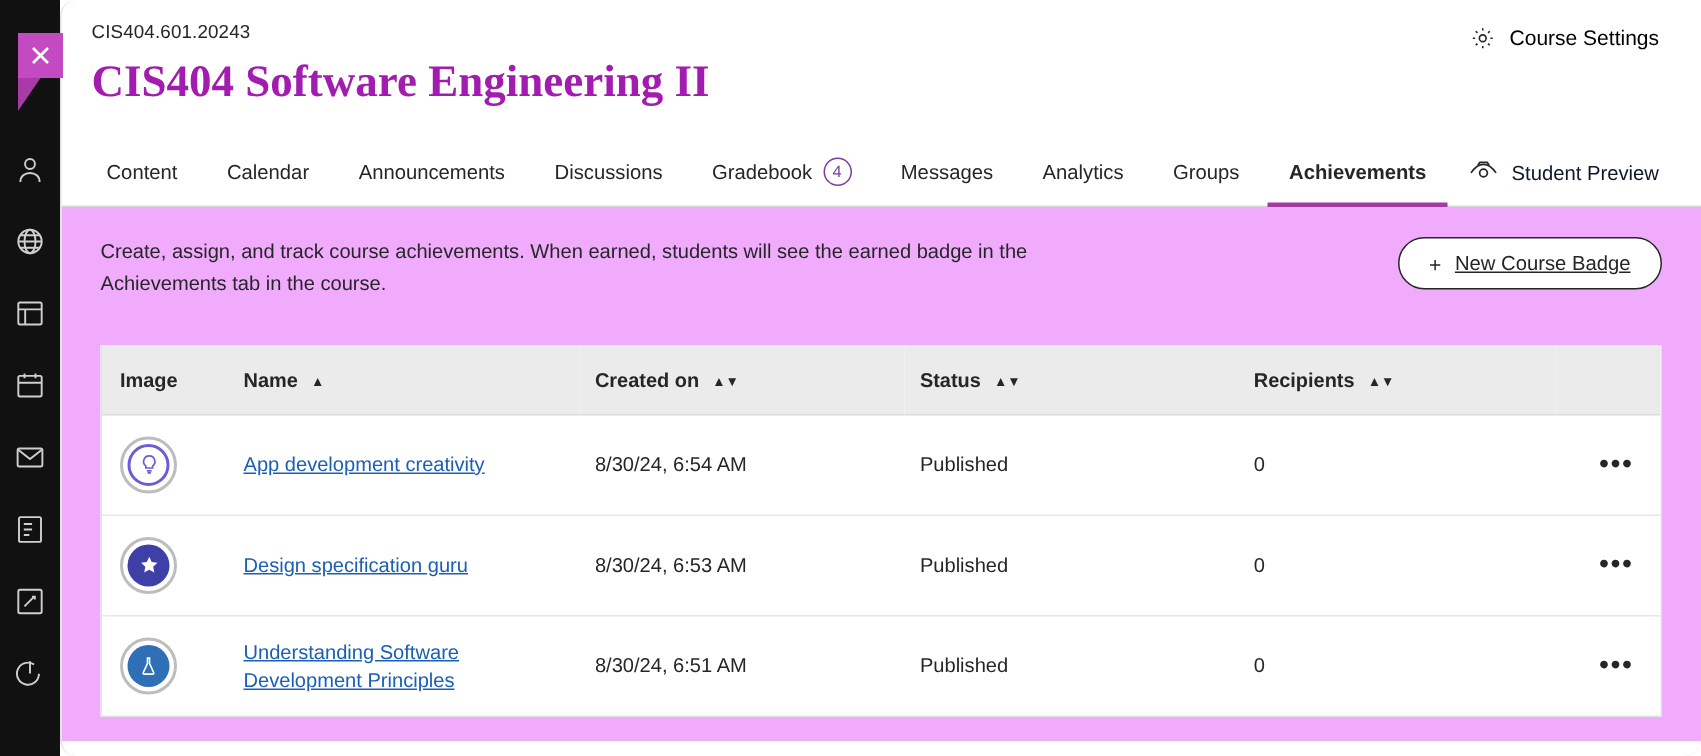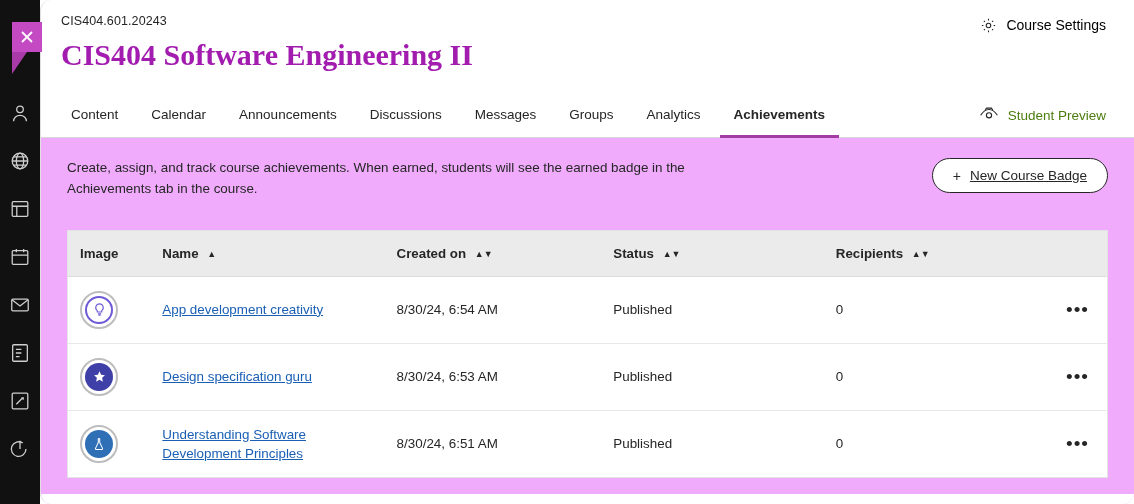--- a/index.html
+++ b/index.html
@@ -146,21 +146,21 @@
     color: #7b3d9e;
     font-size: 11px;
     background: #fff;
   }
   .student-preview {
     margin-left: auto;
     display: flex;
     align-items: center;
     gap: 9px;
     font-size: 13.5px;
-    color: #4d7c0f;
+    color: #0f172a;
     cursor: pointer;
     padding-right: 8px;
   }
 
   
   .content {
     background: #f0abfc;
     height: 366px;
     padding: 0 20px;
     position: relative;
@@ -366,27 +366,31 @@
         <div class="tab">
           <span>Calendar</span>
         </div>
         <div class="tab">
           <span>Announcements</span>
         </div>
         <div class="tab">
           <span>Discussions</span>
         </div>
         <div class="tab">
+          <span>Gradebook</span>
+          <span class="badge-count">4</span>
+        </div>
+        <div class="tab">
           <span>Messages</span>
         </div>
         <div class="tab">
+          <span>Analytics</span>
+        </div>
+        <div class="tab">
           <span>Groups</span>
-        </div>
-        <div class="tab">
-          <span>Analytics</span>
         </div>
         <div class="tab active">
           <span>Achievements</span>
         </div>
       </div>
       <div class="student-preview">
         <span>
           <svg width="20" height="18" viewBox="0 0 24 20" fill="none" stroke="#262626" stroke-width="1.4">
             <path d="M2 11.5c3-4.6 6.4-6.9 10-6.9s7 2.3 10 6.9"></path>
             <circle cx="12" cy="11.6" r="3.1"></circle>

